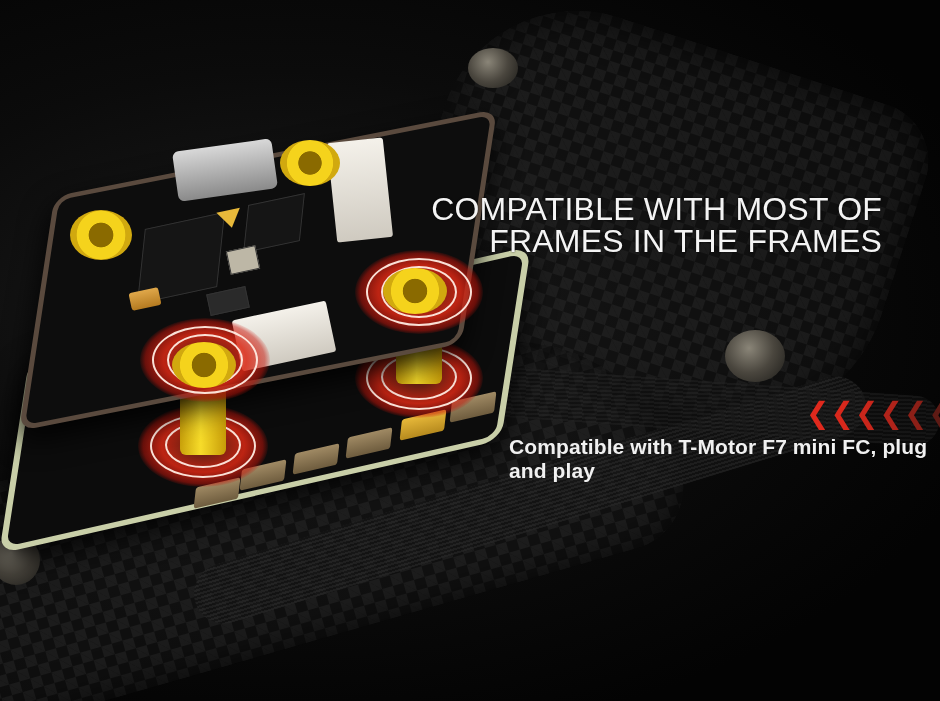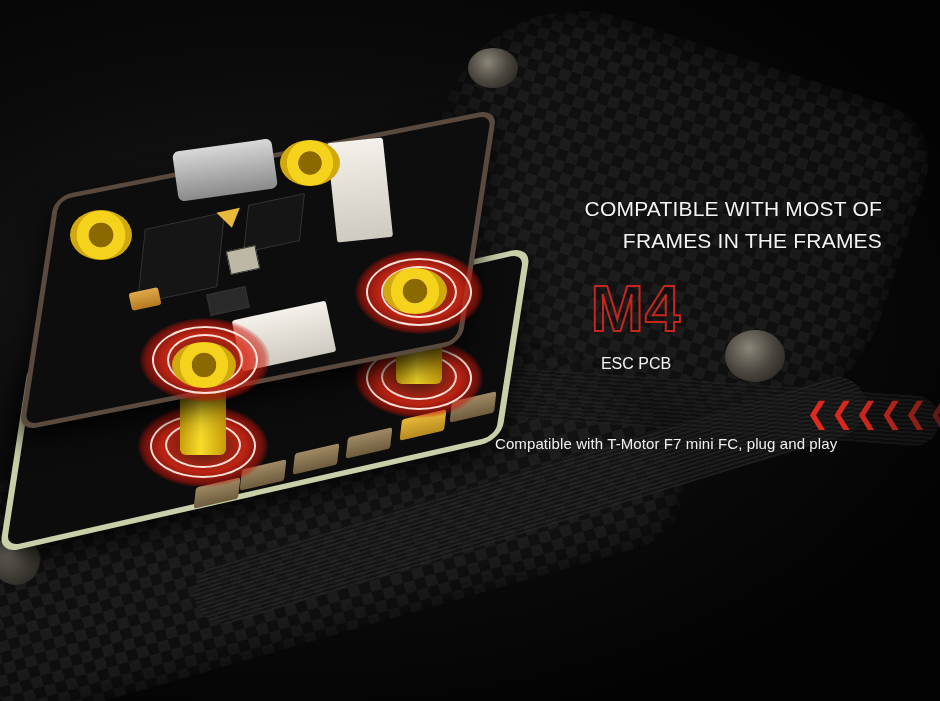--- a/index.html
+++ b/index.html
@@ -57,33 +57,33 @@
       background: radial-gradient(circle, #8a6a00 0 30%, #f5d31c 32% 60%, #d1a90f 62% 100%); }
     .post { position: absolute; width: 46px; background: linear-gradient(90deg, #c9a10b, #f7dc2a 45%, #c79c08); border-radius: 6px; }
 
     
     .glow { position: absolute; border-radius: 50%;
       background: radial-gradient(ellipse, rgba(255,90,40,0.25) 0%, rgba(220,40,20,0.85) 45%, rgba(200,20,10,0.5) 65%, rgba(200,0,0,0) 72%); }
     .ring { position: absolute; border-radius: 50%; border: 2px solid rgba(255,235,225,0.95); }
 
     
     .headline { position: absolute; right: 58px; top: 193px; text-align: right;
-      font-weight: 400; font-size: 21px; line-height: 32px; letter-spacing: 0.2px; color: #f4f4f4;
+      font-weight: 400; font-size: 32px; line-height: 32px; letter-spacing: 0.2px; color: #f4f4f4;
       text-shadow: 0 0 2px rgba(0,0,0,0.8); }
     .spec { position: absolute; text-align: center; }
     .spec-value { font-size: 64px; line-height: 64px; font-weight: 700; color: transparent;
       -webkit-text-stroke: 2px #c7261c; letter-spacing: 1px; }
     .spec-label { font-size: 16px; margin-top: 14px; color: #f2f2f2; }
     .spec-m4 { left: 580px; top: 277px; width: 112px; }
     .spec-m3 { left: 752px; top: 277px; width: 152px; }
 
     .chevrons { position: absolute; left: 806px; top: 400px; display: flex; gap: 1px; }
     .chev { font-size: 28px; line-height: 28px; font-weight: 700; transform: scaleY(1.05); }
 
-    .compat { position: absolute; left: 495px; top: 435px; font-size: 15px; color: #f0f0f0; letter-spacing: 0.1px; }
+    .compat { position: absolute; left: 509px; top: 435px; font-size: 21px; color: #f0f0f0; letter-spacing: 0.1px; font-weight: bold; }
   </style>
 </head>
 <body>
 
 <div class="scene">
 
   <div class="carbon frame-arm-right"></div>
   <div class="carbon frame-arm-bottom"></div>
   <div class="frame-edge"></div>
   <div class="frame-edge-2"></div>
@@ -132,24 +132,20 @@
   <div class="glow" style="left:355px;top:250px;width:128px;height:84px;"></div>
   <div class="ring" style="left:366px;top:258px;width:106px;height:68px;"></div>
   <div class="ring" style="left:381px;top:266px;width:76px;height:52px;"></div>
   <div class="standoff" style="left:383px;top:268px;width:64px;height:46px;"></div>
 
   <div class="headline">
     <div>COMPATIBLE WITH MOST OF</div>
     <div>FRAMES IN THE FRAMES</div>
   </div>
 
-  <div class="spec spec-m4">
-    <div class="spec-value">M4</div>
-    <div class="spec-label">ESC PCB</div>
-  </div>
 
   <div class="spec spec-m3">
   </div>
 
   <div class="chevrons" id="chevrons">
       <span class="chev" style="color: rgb(224, 41, 29);">❮</span>
       <span class="chev" style="color: rgb(216, 40, 28);">❮</span>
       <span class="chev" style="color: rgb(201, 38, 27);">❮</span>
       <span class="chev" style="color: rgb(176, 35, 26);">❮</span>
       <span class="chev" style="color: rgb(140, 31, 23);">❮</span>

